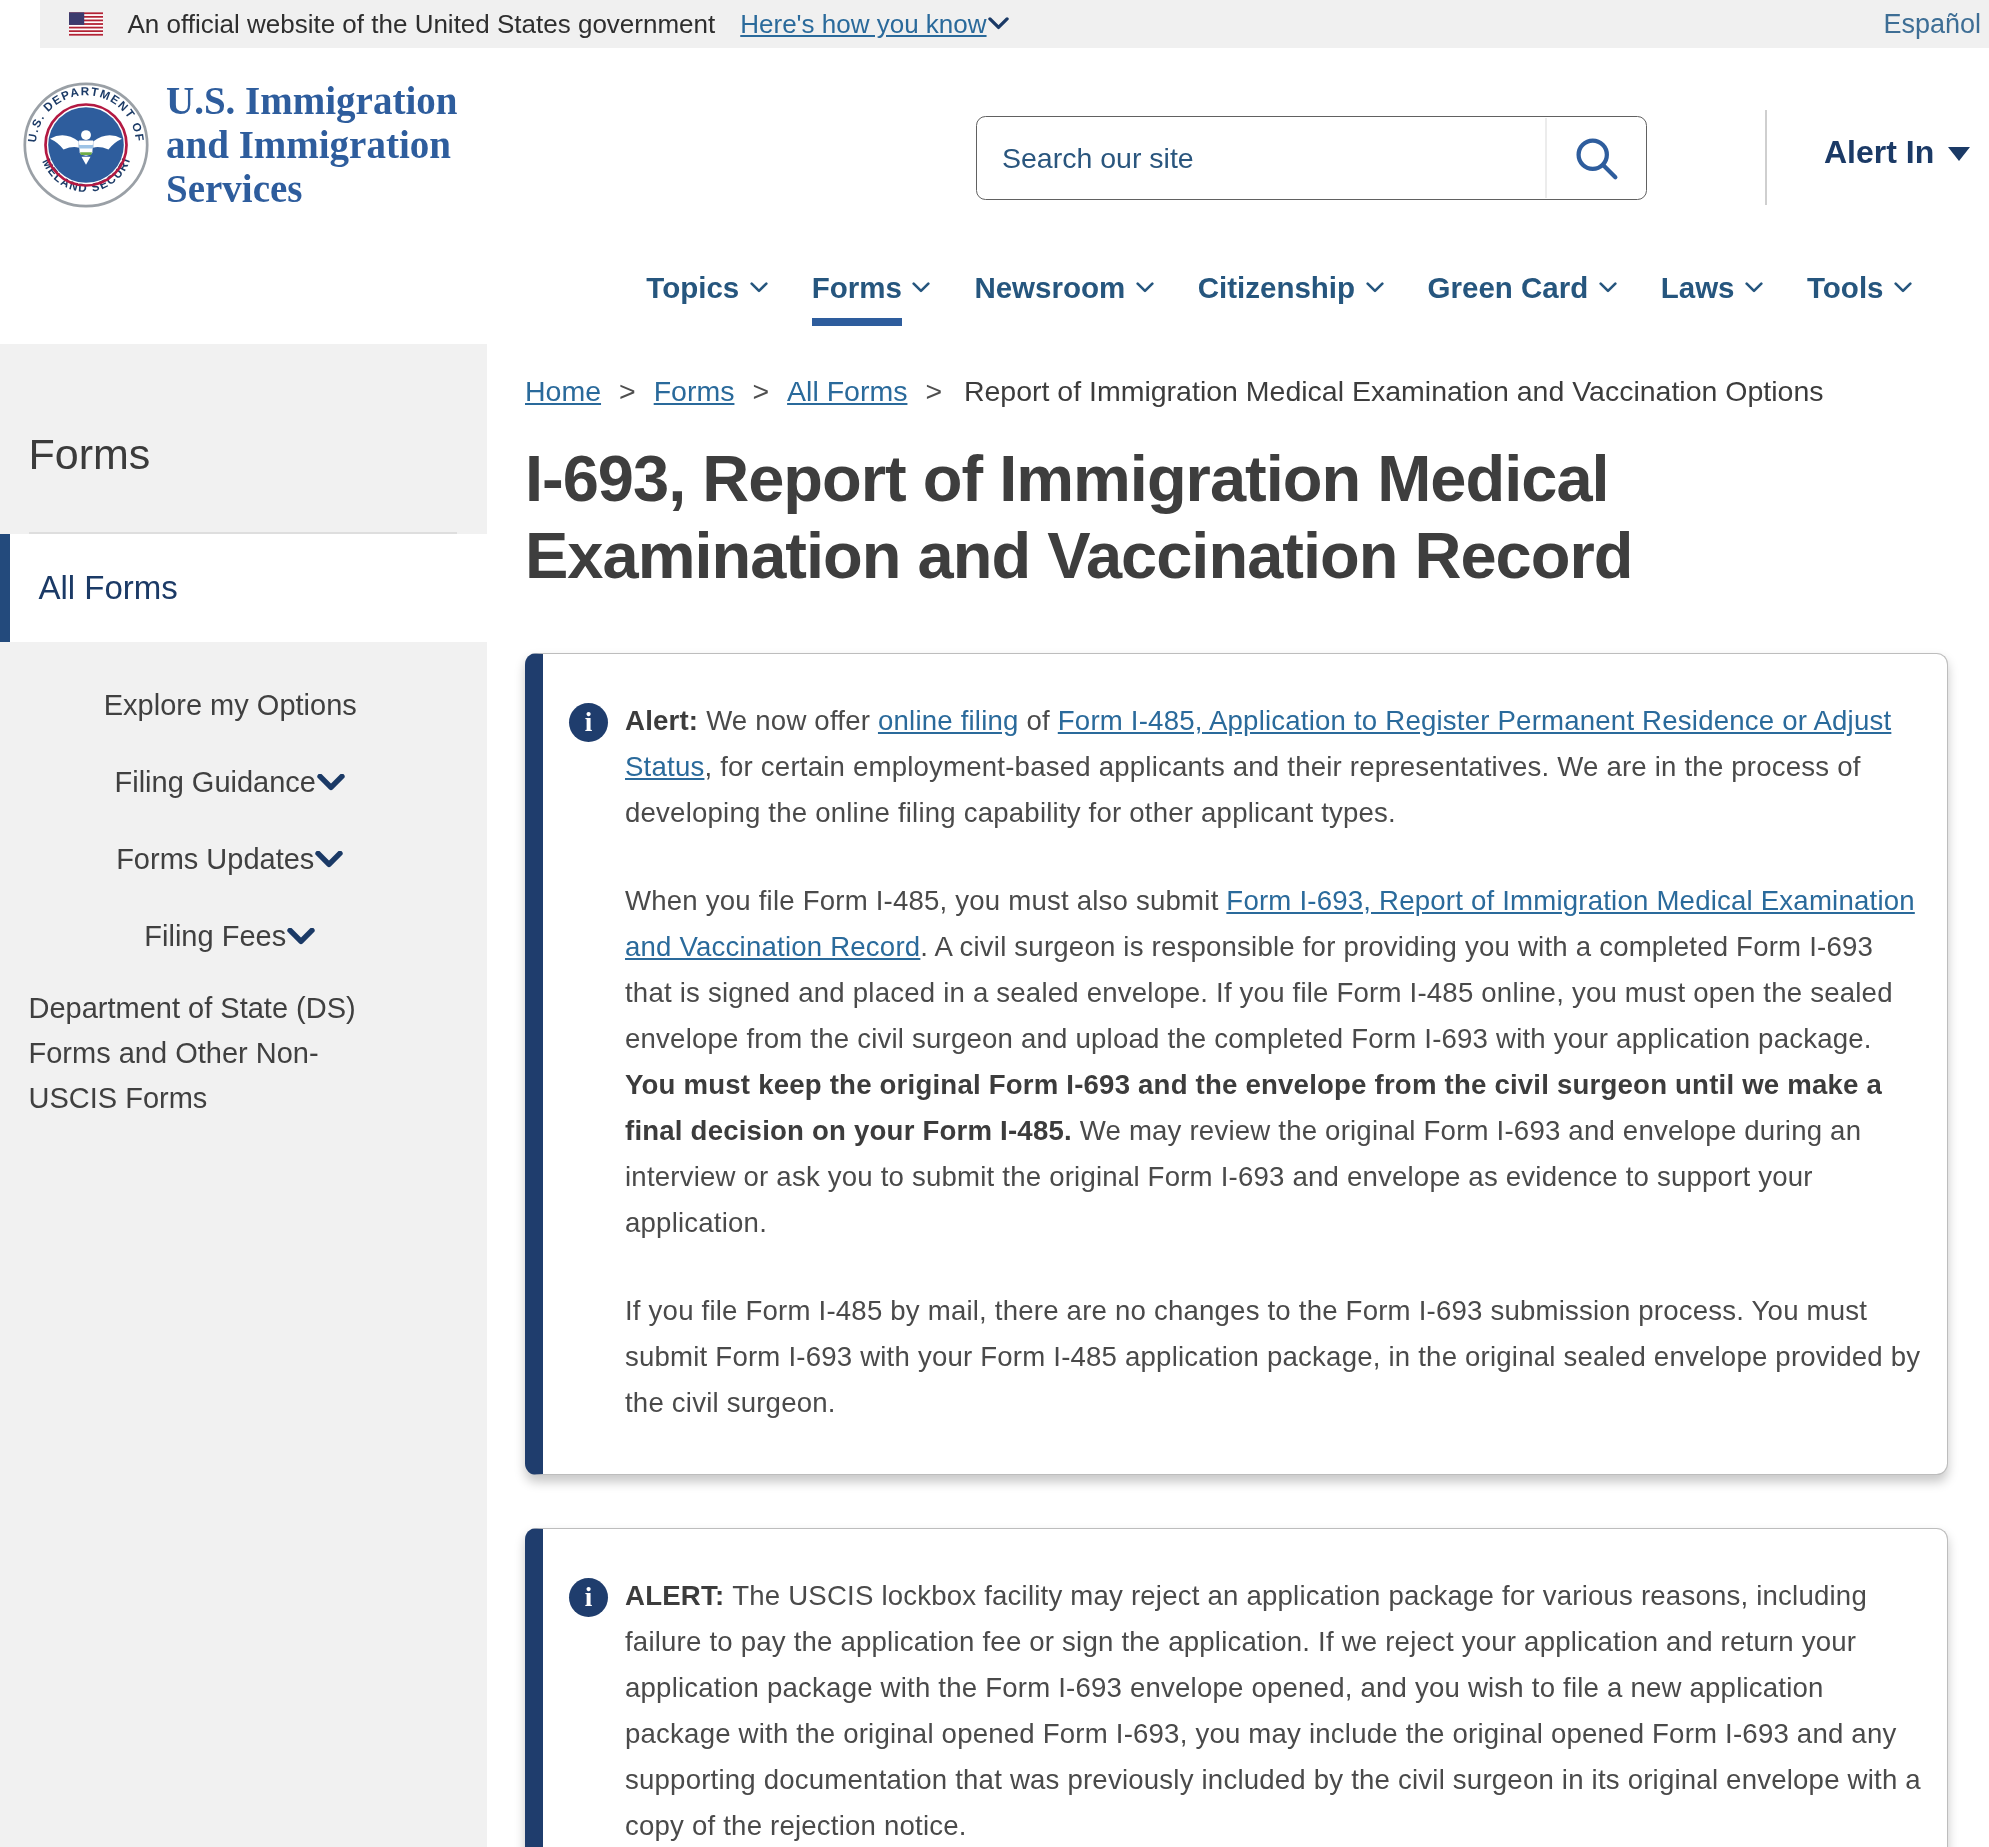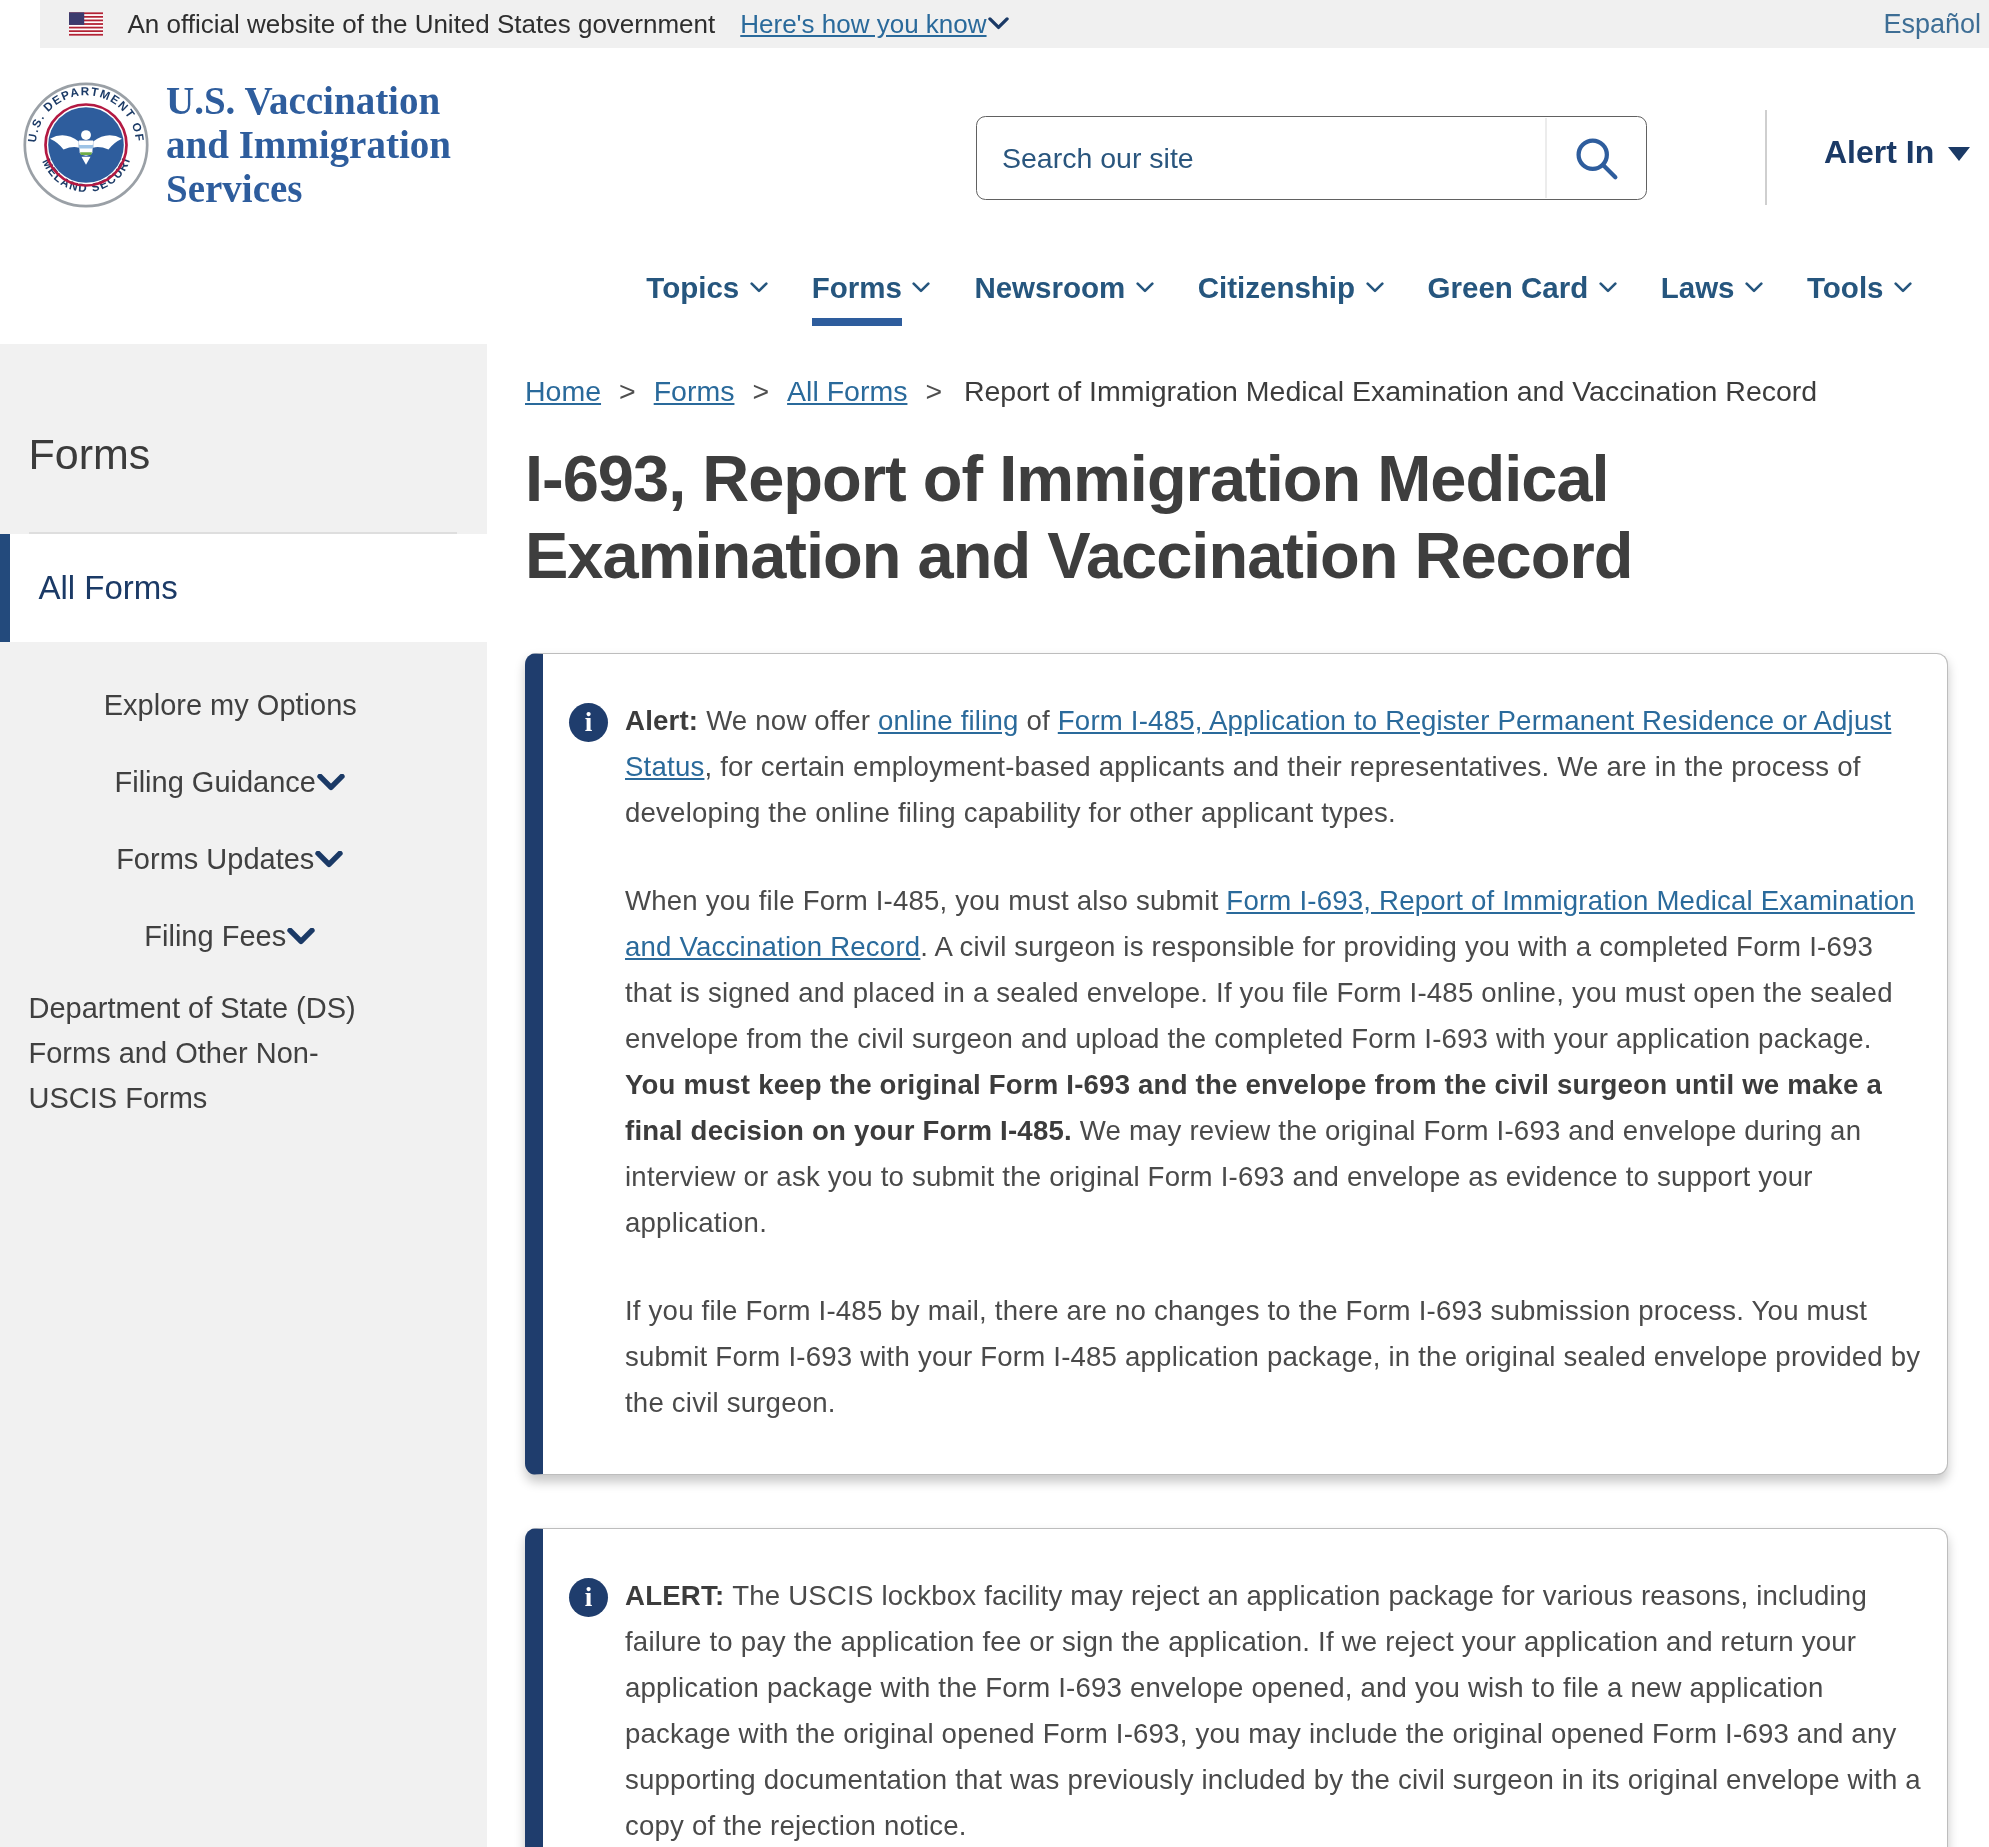--- a/index.html
+++ b/index.html
@@ -138,21 +138,21 @@
           <path d="M -8 -4 Q -24 -16 -40 -7 Q -31 -3 -25 5 Q -15 1 -8 3 Z"></path>
           <path d="M 8 -4 Q 24 -16 40 -7 Q 31 -3 25 5 Q 15 1 8 3 Z"></path>
           <circle cx="0" cy="-11" r="5.5"></circle>
           <path d="M -8 -5 L 8 -5 L 7 9 Q 0 15 -7 9 Z"></path>
           <path d="M -5 13 L 5 13 L 0 22 Z"></path>
         </g>
         <path d="M -8 0 L 8 0 L 7.4 4 L -7.4 4 Z" fill="#9dc3e6"></path>
         <path d="M -6.6 8 L 6.6 8 L 5.8 11 L -5.8 11 Z" fill="#70ad47"></path>
       </svg>
       <div class="logo-text">
-        <div>U.S. Vaccination</div>
+        <div>U.S. Immigration</div>
         <div>and Immigration</div>
         <div>Services</div>
       </div>
     </div>
 
     <div class="search-box">
       <input class="search-input" type="text" placeholder="Search our site" style="">
       <div class="search-sep"></div>
       <button class="search-btn">
         <svg viewBox="0 0 52 52">
@@ -247,21 +247,21 @@
 
   <main class="content">
 
     <div class="breadcrumb">
       <a href="#">Home</a>
       <span class="crumb-sep">&gt;</span>
       <a href="#">Forms</a>
       <span class="crumb-sep">&gt;</span>
       <a href="#">All Forms</a>
       <span class="crumb-sep">&gt;</span>
-      <span class="crumb-current">Report of Immigration Medical Examination and Vaccination Record</span>
+      <span class="crumb-current">Report of Immigration Medical Examination and Vaccination Options</span>
     </div>
 
     <h1 class="page-title">I-693, Report of Immigration Medical Examination and Vaccination Record</h1>
 
     <section class="alert-box">
       <div class="info-icon">i</div>
       <p><strong>Alert: </strong><span>We now offer </span><a href="#" class="rich-link">online filing</a><span> of </span><a href="#" class="rich-link">Form I-485, Application to Register Permanent Residence or Adjust Status</a><span>, for certain employment-based applicants and their representatives. We are in the process of developing the online filing capability for other applicant types.</span></p>
       <p><span>When you file Form I-485, you must also submit </span><a href="#" class="rich-link">Form I-693, Report of Immigration Medical Examination and Vaccination Record</a><span>. A civil surgeon is responsible for providing you with a completed Form I-693 that is signed and placed in a sealed envelope. If you file Form I-485 online, you must open the sealed envelope from the civil surgeon and upload the completed Form I-693 with your application package. </span><strong>You must keep the original Form I-693 and the envelope from the civil surgeon until we make a final decision on your Form I-485.</strong><span> We may review the original Form I-693 and envelope during an interview or ask you to submit the original Form I-693 and envelope as evidence to support your application.</span></p>
       <p><span>If you file Form I-485 by mail, there are no changes to the Form I-693 submission process. You must submit Form I-693 with your Form I-485 application package, in the original sealed envelope provided by the civil surgeon.</span></p>
     </section>

